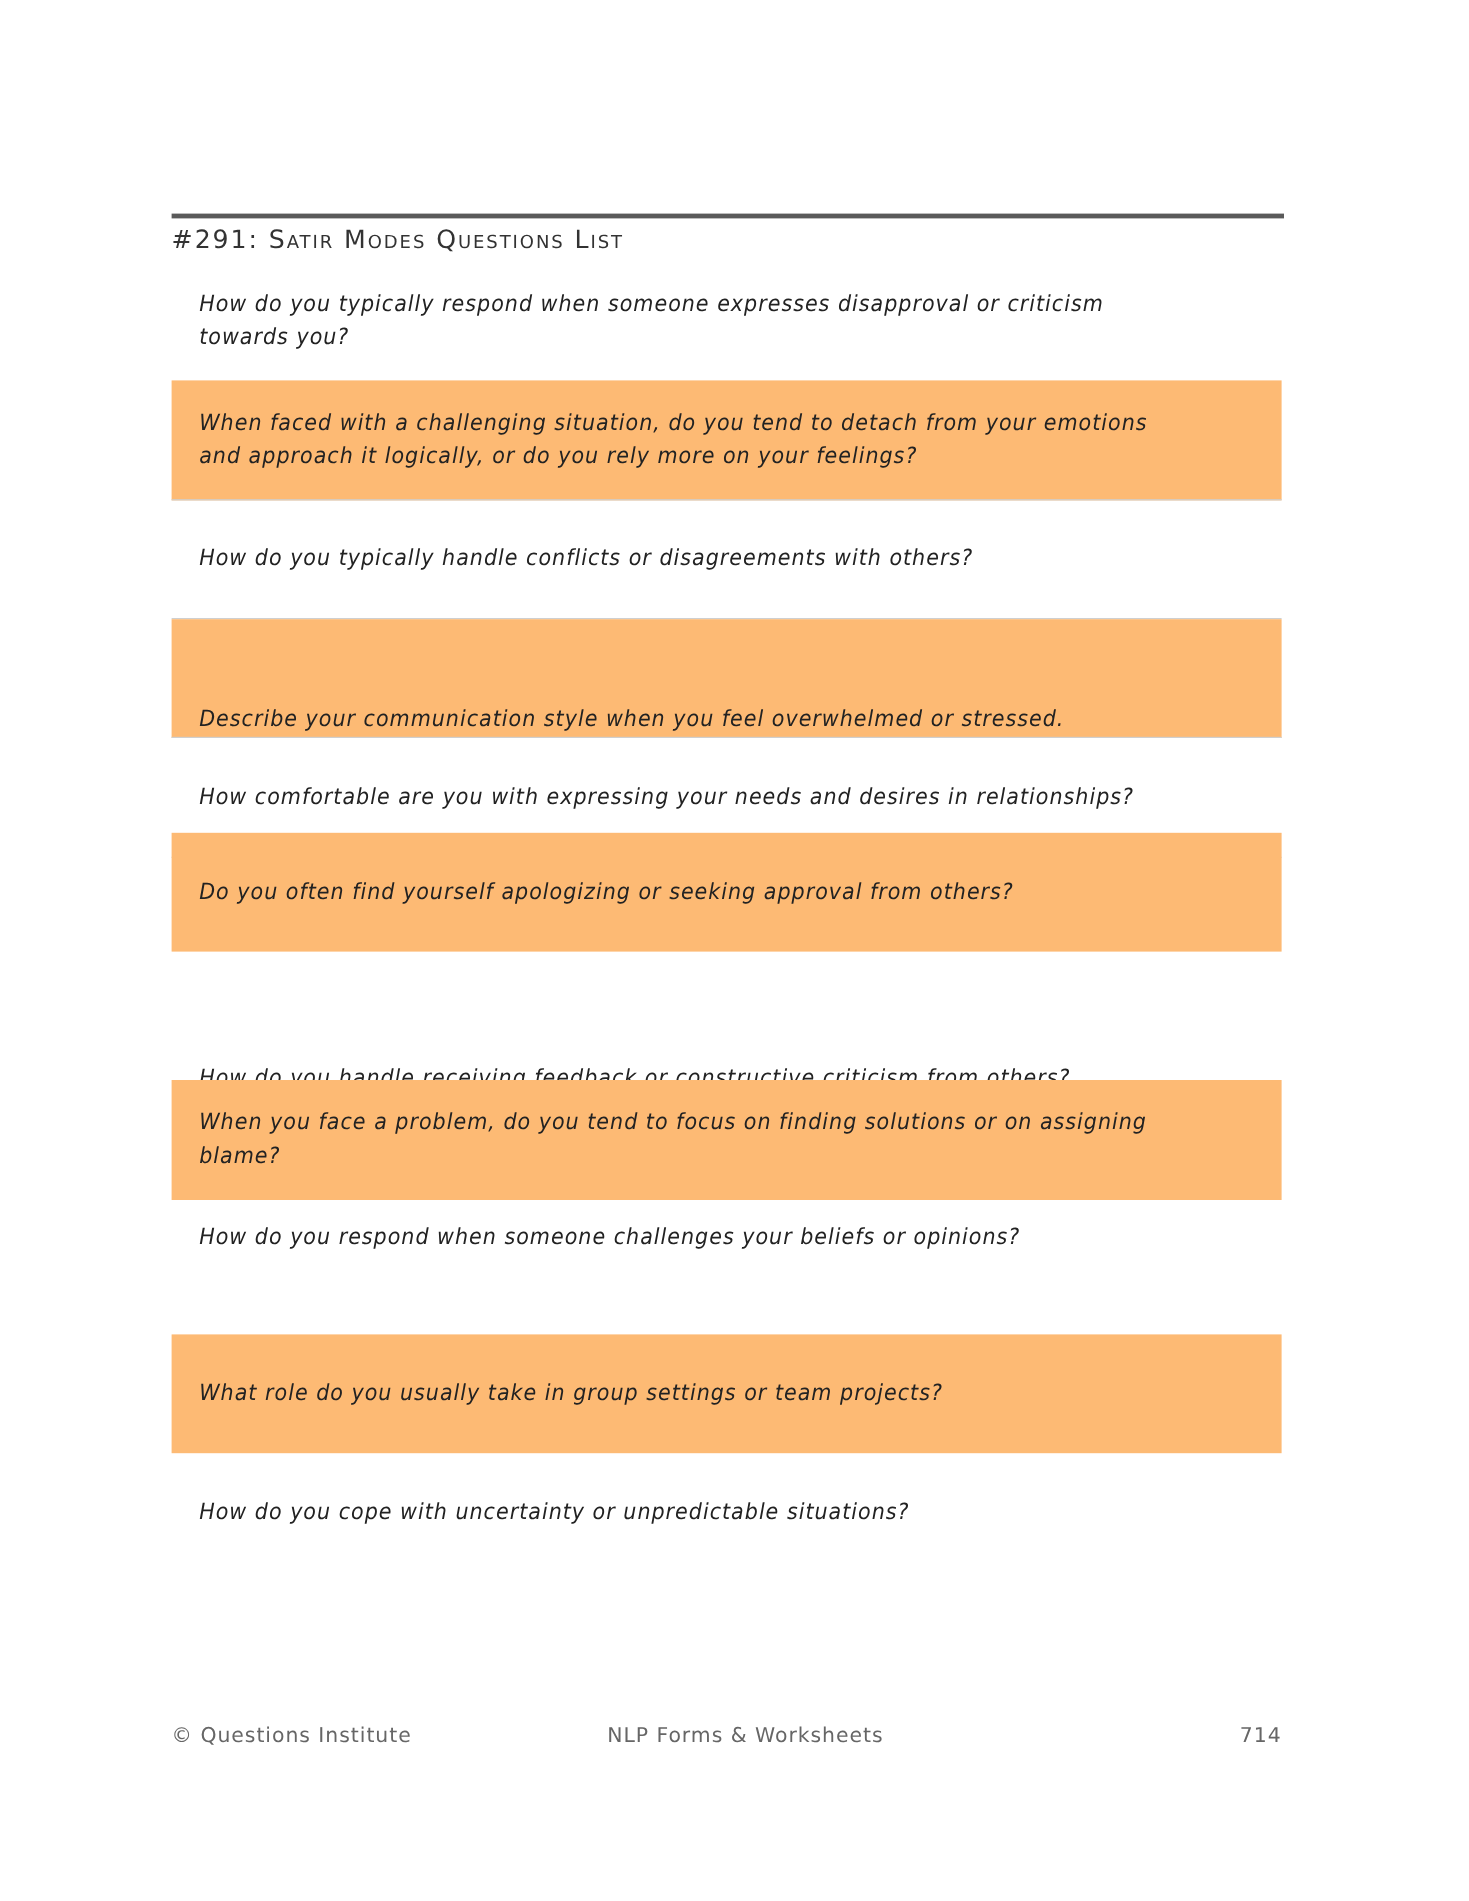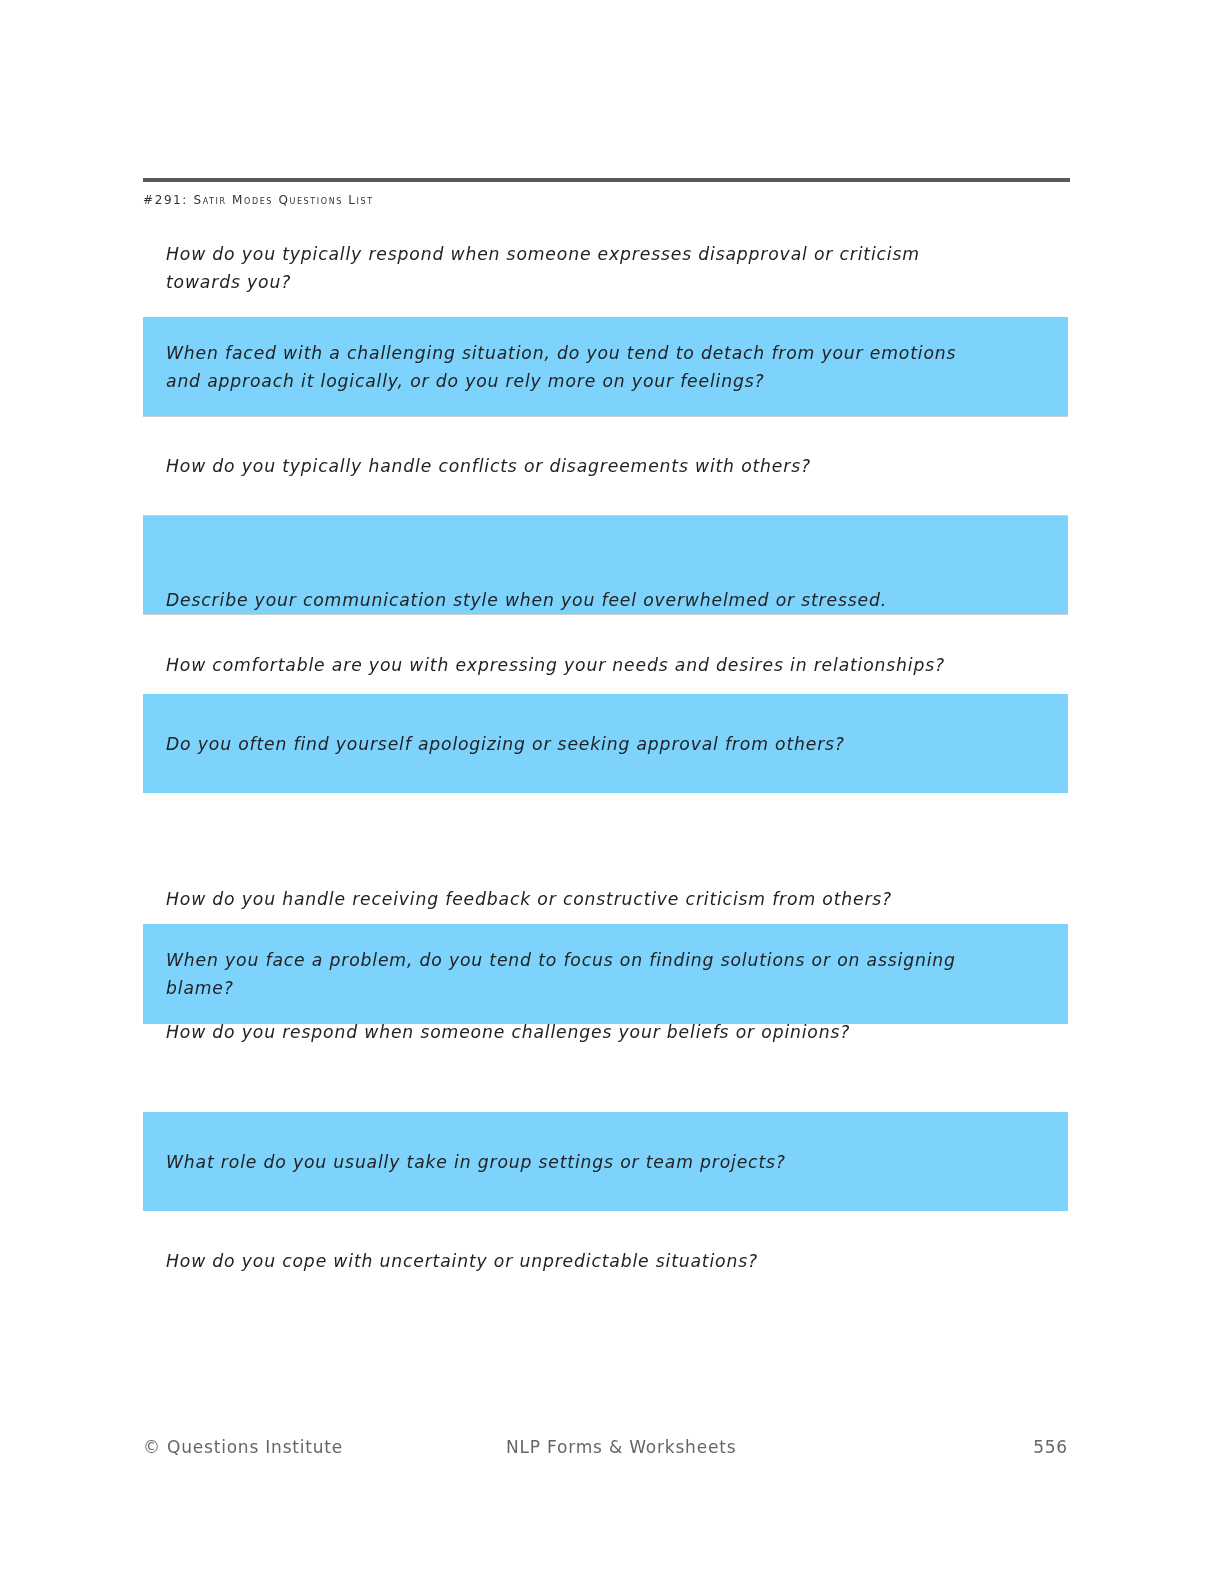--- a/index.html
+++ b/index.html
@@ -20,42 +20,42 @@
       top: 178px;
       width: 925px;
     }
     .top-rule {
       height: 4px;
       background: #5a5a5a;
       width: 927px;
     }
     .title {
       margin-top: 6px;
-      font-size: 12px;
+      font-size: 21px;
       letter-spacing: 1.6px;
       color: #333;
       font-variant: small-caps;
       line-height: 24px;
     }
     .list {
       position: absolute;
       left: 143px;
       width: 925px;
       top: 218px;
     }
     .row {
       position: absolute;
       left: 0;
       width: 925px;
       box-sizing: border-box;
       padding: 0 23px;
       display: flex;
       align-items: center;
     }
-    .row.shaded { background: #7dd3fc; }
+    .row.shaded { background: #fdba74; }
     .row.bordered { border-bottom: 1px solid #cfcfcf; }
     .row span {
       font-style: italic;
       font-size: 18.5px;
       line-height: 28px;
       letter-spacing: 0.9px;
       color: #222;
       font-family: "DejaVu Sans", sans-serif;
       transform: scaleX(0.93);
       transform-origin: left center;
@@ -98,31 +98,31 @@
   </div>
   <div class="row bordered" style="top:397px;height:100px;">
     <span>How comfortable are you with expressing your needs and desires in relationships?</span>
   </div>
   <div class="row shaded" style="top:476px;height:99px;">
     <span>Do you often find yourself apologizing or seeking approval from others?</span>
   </div>
   <div class="row" style="top:596px;height:99px;align-items:flex-end;">
     <span>How do you handle receiving feedback or constructive criticism from others?</span>
   </div>
-  <div class="row shaded" style="top:706px;height:100px;">
+  <div class="row shaded" style="top:682px;height:100px;">
     <span>When you face a problem, do you tend to focus on finding solutions or on assigning blame?</span>
   </div>
   <div class="row" style="top:764px;height:99px;">
     <span>How do you respond when someone challenges your beliefs or opinions?</span>
   </div>
   <div class="row shaded" style="top:894px;height:99px;">
     <span>What role do you usually take in group settings or team projects?</span>
   </div>
   <div class="row" style="top:993px;height:99px;justify-content:center;">
     <span>How do you cope with uncertainty or unpredictable situations?</span>
   </div>
 </div>
 
 <div class="footer">
   <span class="left">© Questions Institute</span>
   <span class="center">NLP Forms &amp; Worksheets</span>
-  <span class="right">556</span>
+  <span class="right">714</span>
 </div>
 
 </body></html>

